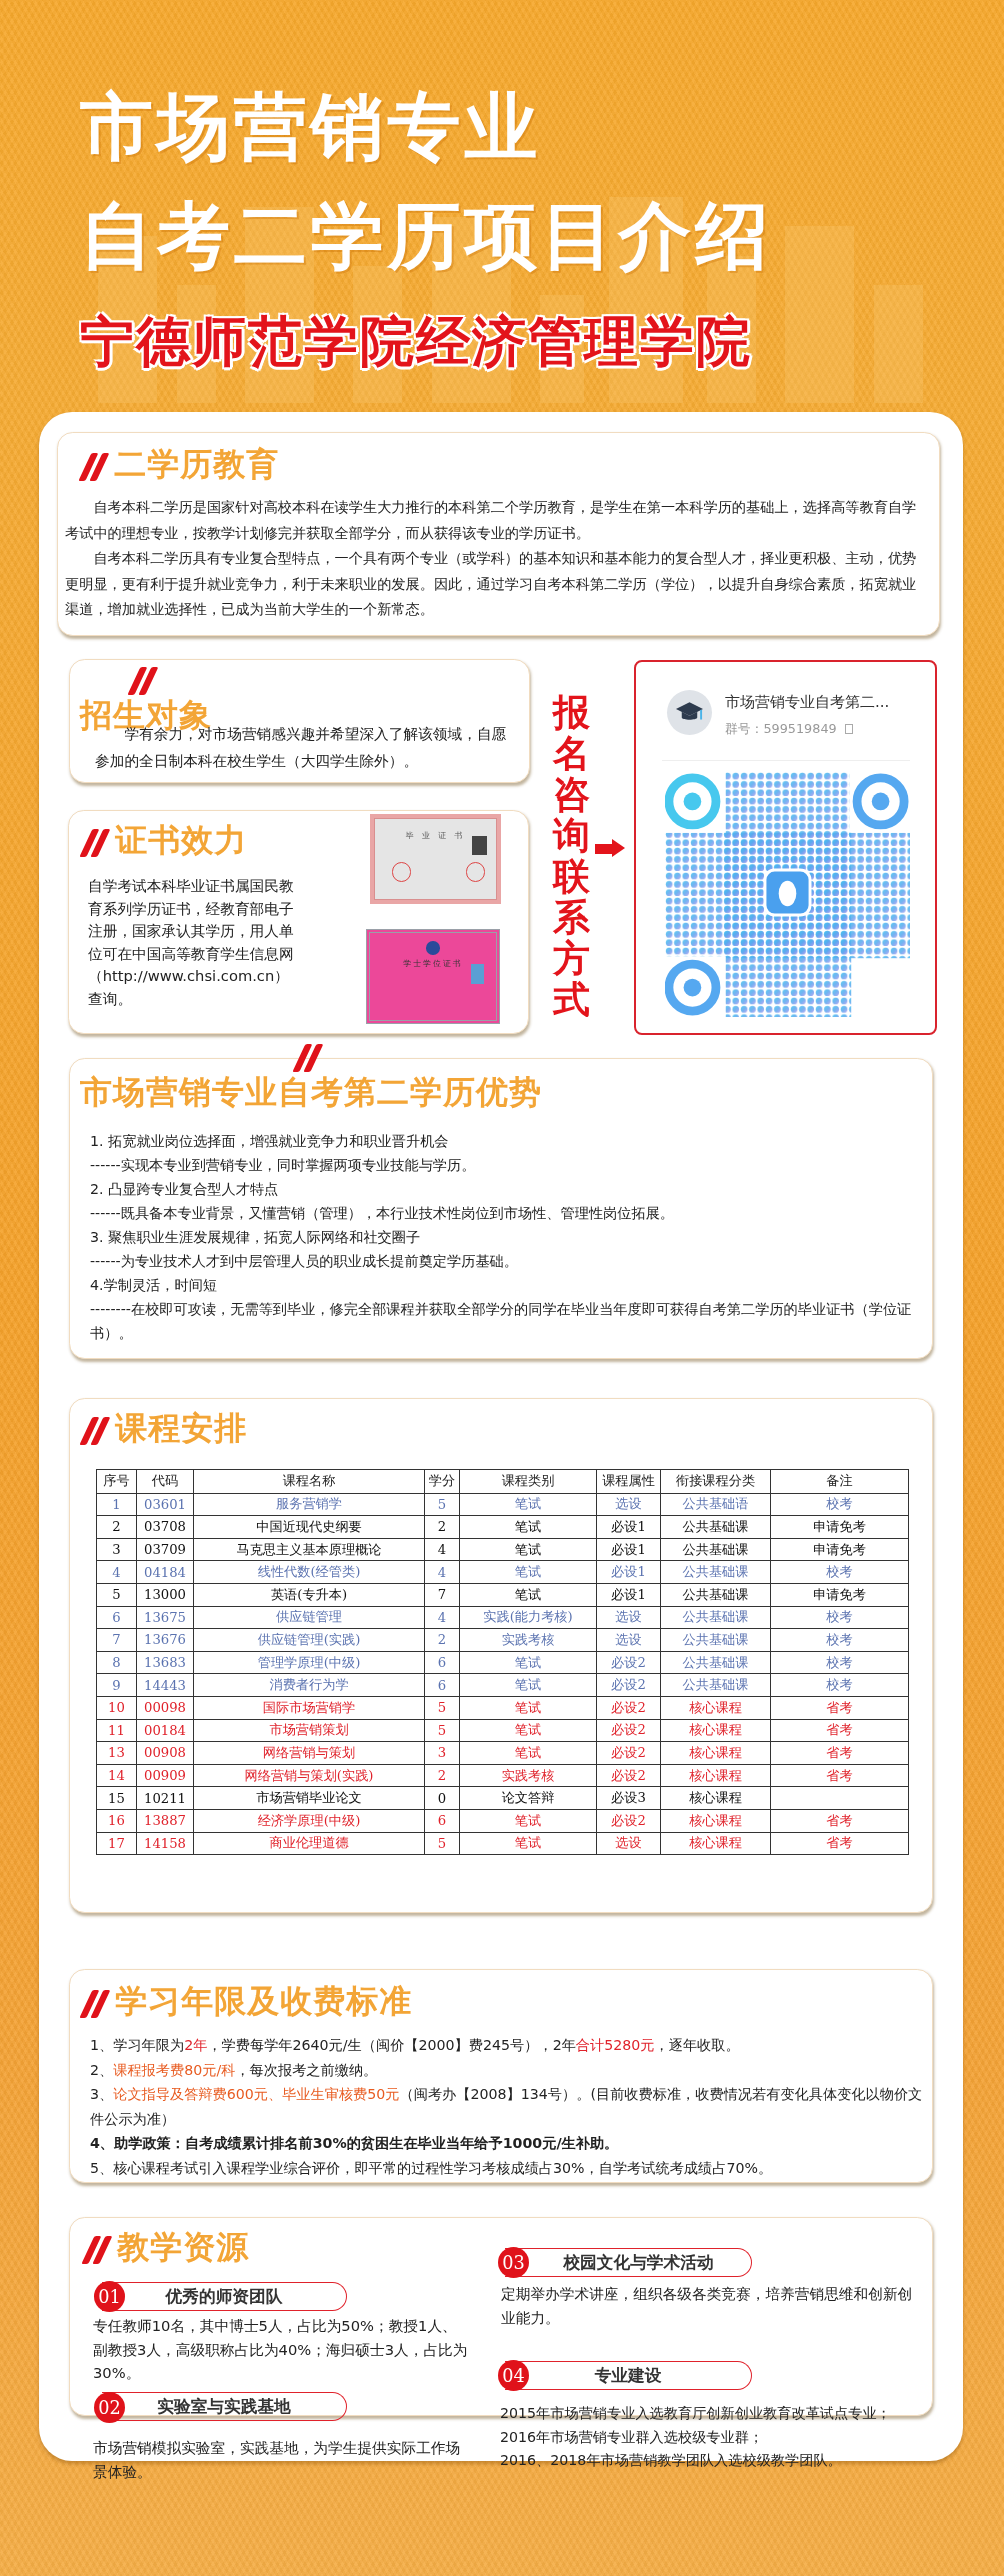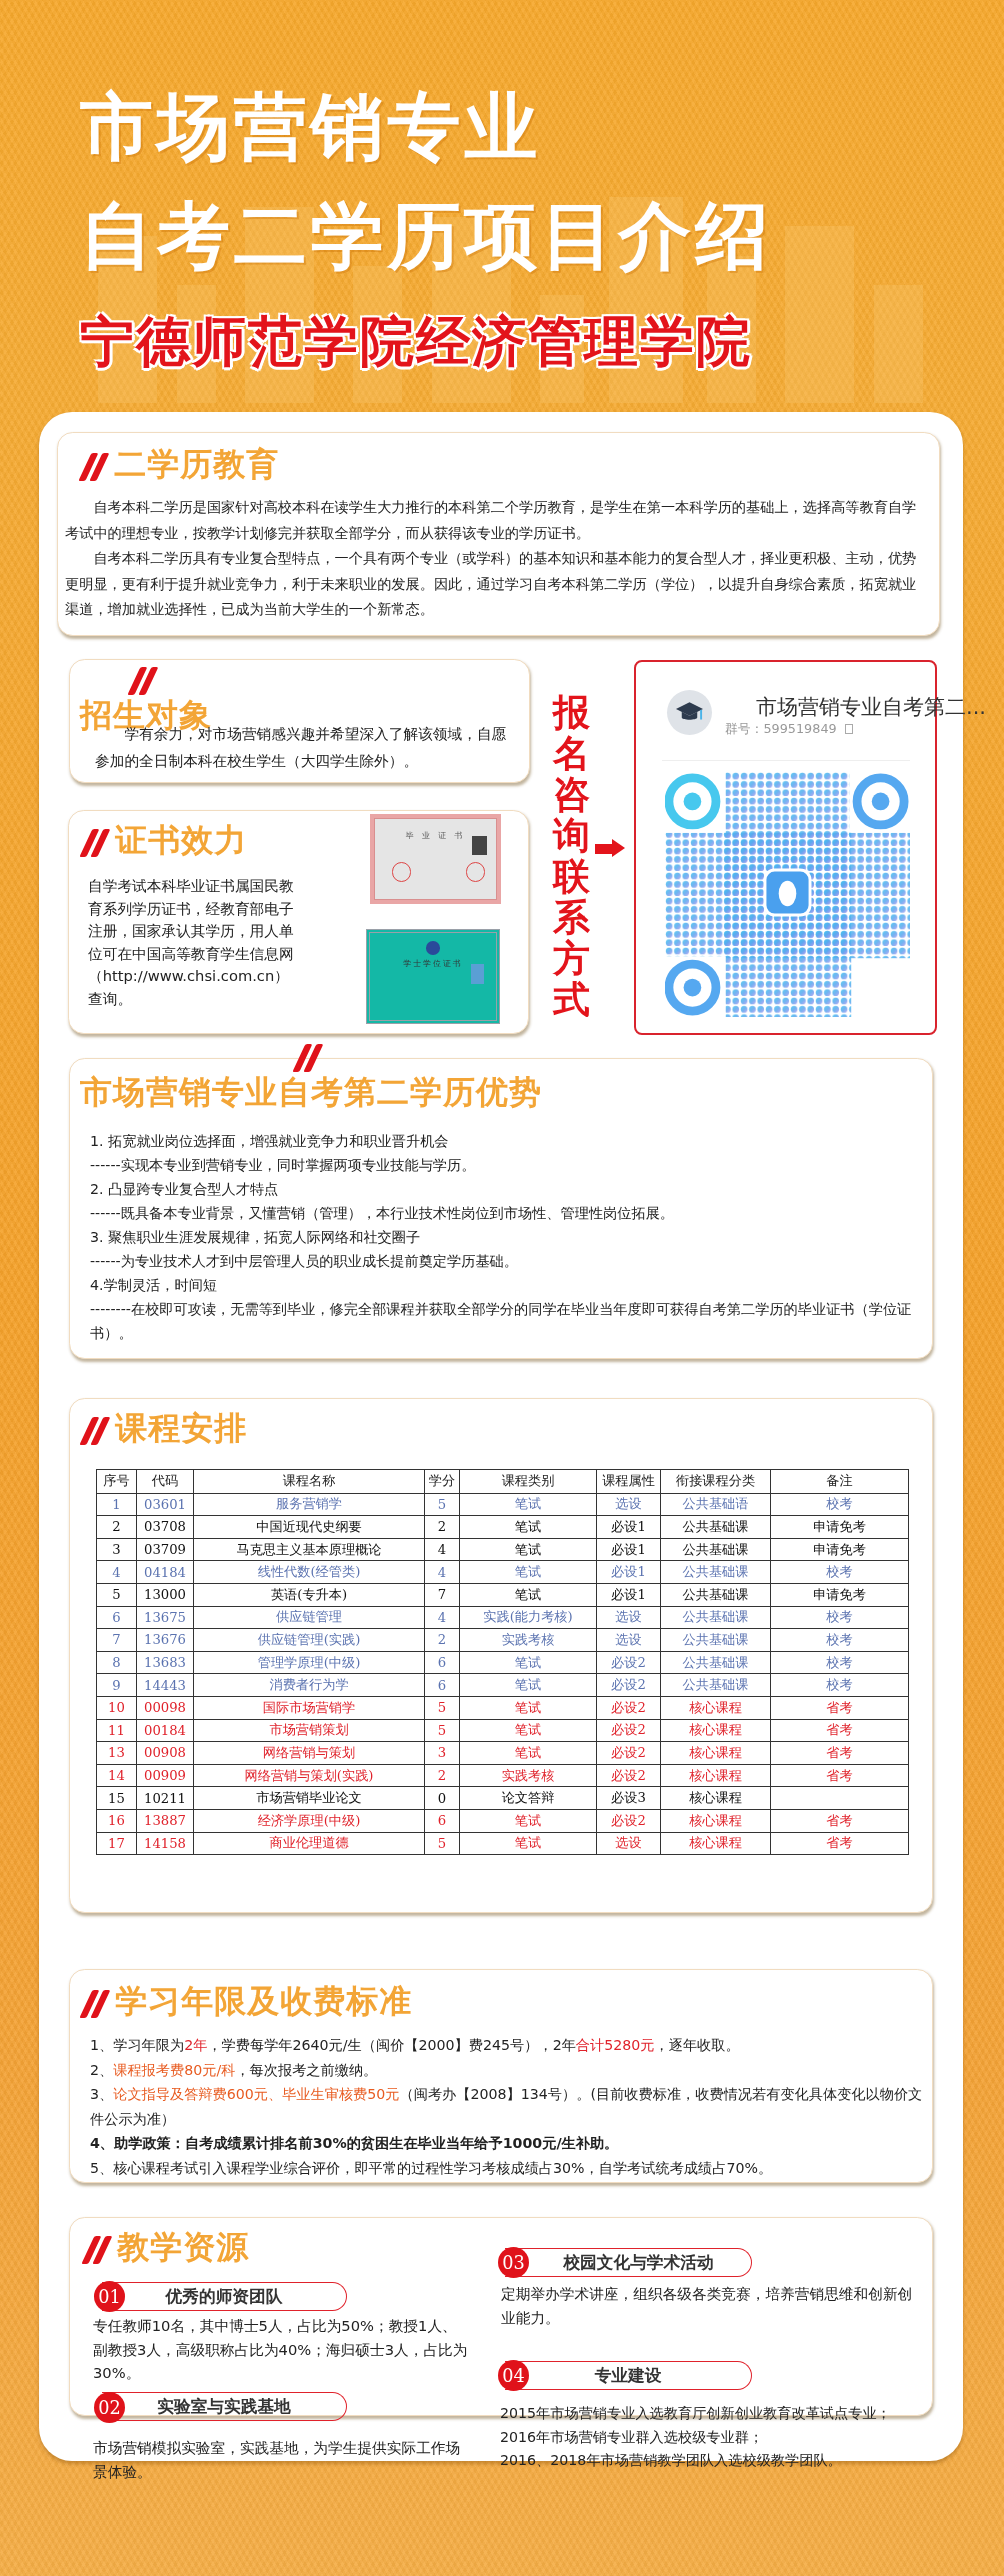--- a/index.html
+++ b/index.html
@@ -70,33 +70,33 @@
   .arrow::before { content:""; position:absolute; left:0; top:4.9px; width:17.7px; height:9.8px; background:#e3141b; }
   .arrow::after { content:""; position:absolute; left:16.7px; top:0; border-left:13.7px solid #e3141b; border-top:9.8px solid transparent; border-bottom:9.8px solid transparent; }
   .qr-card {
     position: absolute; left: 634px; top: 660px; width: 303px; height: 375px;
     border: 2px solid #d9232d; border-radius: 7.9px; background: #fff;
   }
   .qr-avatar {
     position: absolute; left: 31px; top: 27.5px; width: 45px; height: 45px; border-radius: 50%;
     background: #dfe3e8; display: flex; align-items: center; justify-content: center;
   }
-  .qr-name { position: absolute; left: 89px; top: 31px; font-size: 21px; color: #333; white-space: nowrap; margin-left: 31px; }
+  .qr-name { position: absolute; left: 89px; top: 31px; font-size: 15px; color: #333; white-space: nowrap; }
   .qr-group { position: absolute; left: 89px; top: 59px; font-size: 12.8px; color: #999; }
   .qr-divider { position: absolute; left: 25.5px; right: 25.5px; top: 98px; height: 1px; background: #eee; }
   .qr-code { position: absolute; left: 29px; top: 110px; width: 245px; height: 245px; }
 
   
   .cert1 {
     position: absolute; left: 370px; top: 814px; width: 131px; height: 90px;
     background: #e5e5e5; border: 4.9px solid #e9a6a6; box-shadow: 0 0 0 1px #d98f8f inset;
   }
   .cert2 {
     position: absolute; left: 366px; top: 929px; width: 134px; height: 95px;
-    background: #14b8a6; border: 4.9px double #9aa0a8;
+    background: #ec4899; border: 4.9px double #9aa0a8;
   }
 
   
   .course-table {
     position: absolute; left: 96px; top: 1469px; width: 813px;
     border-collapse: collapse; font-family: "DejaVu Serif", "Liberation Serif", serif; font-size: 13.2px;
   }
   .course-table th, .course-table td {
     border: 1.5px solid #333; text-align: center; height: 22.6px; padding: 0 2px; white-space: nowrap;
   }

